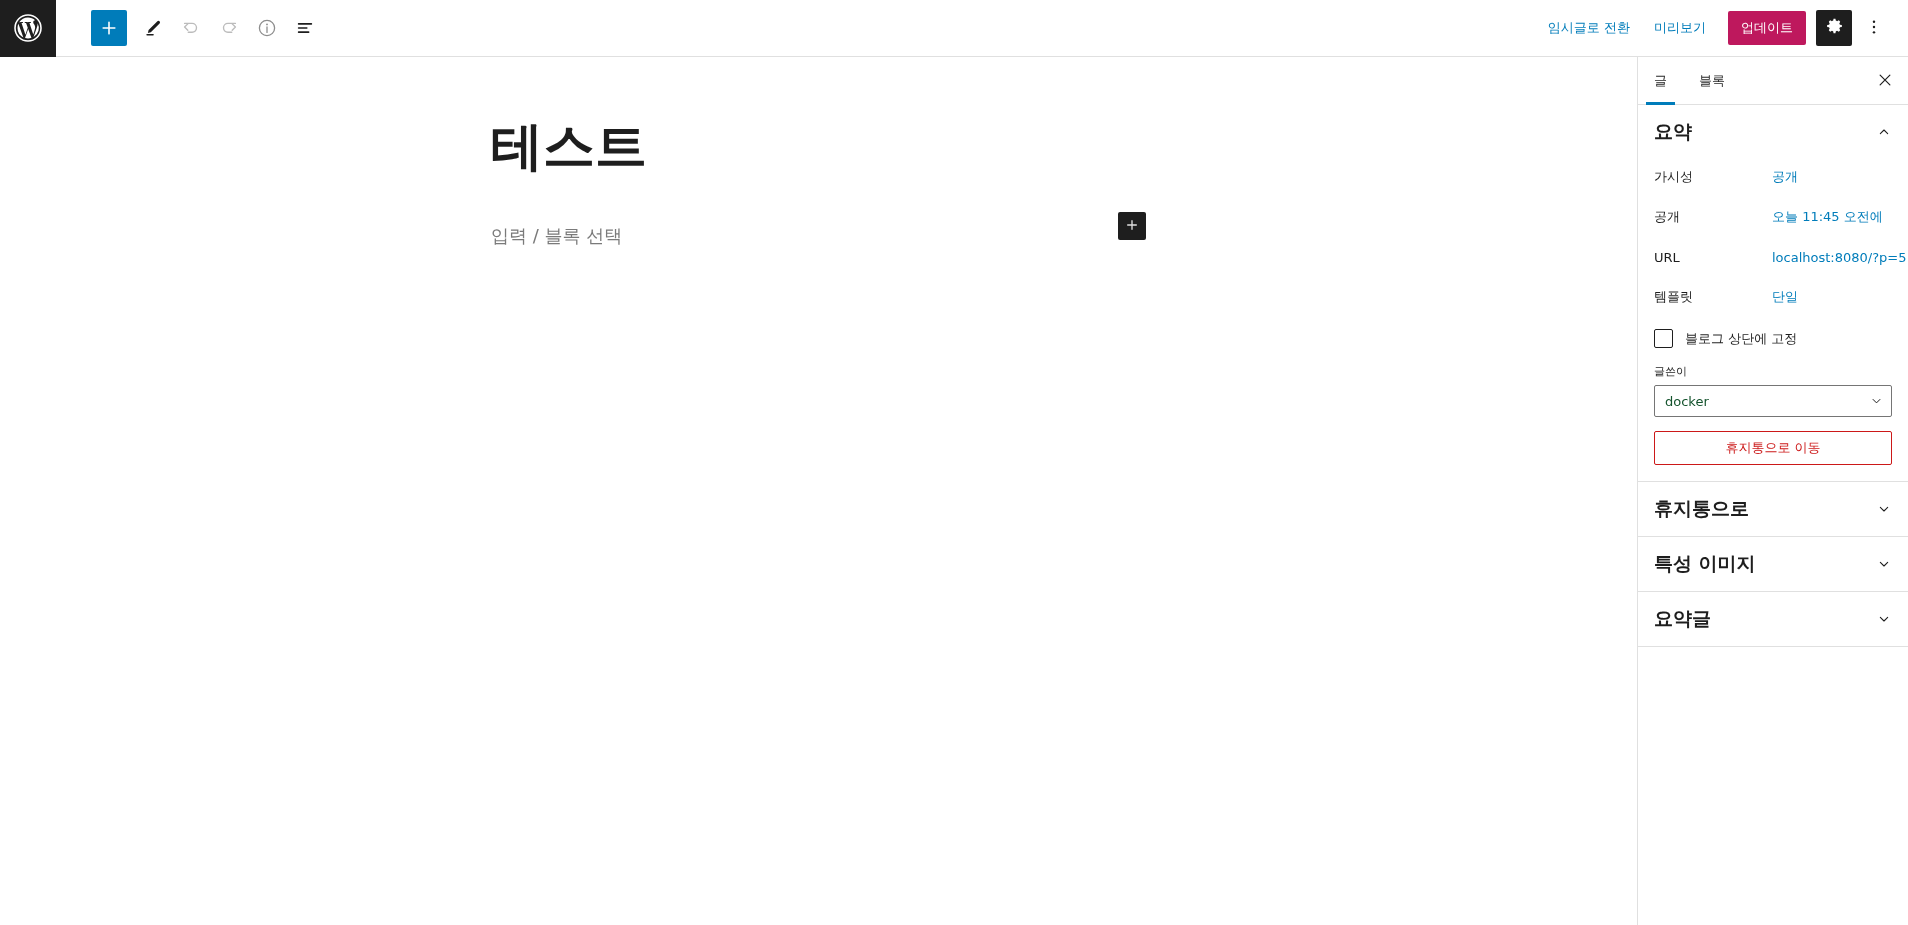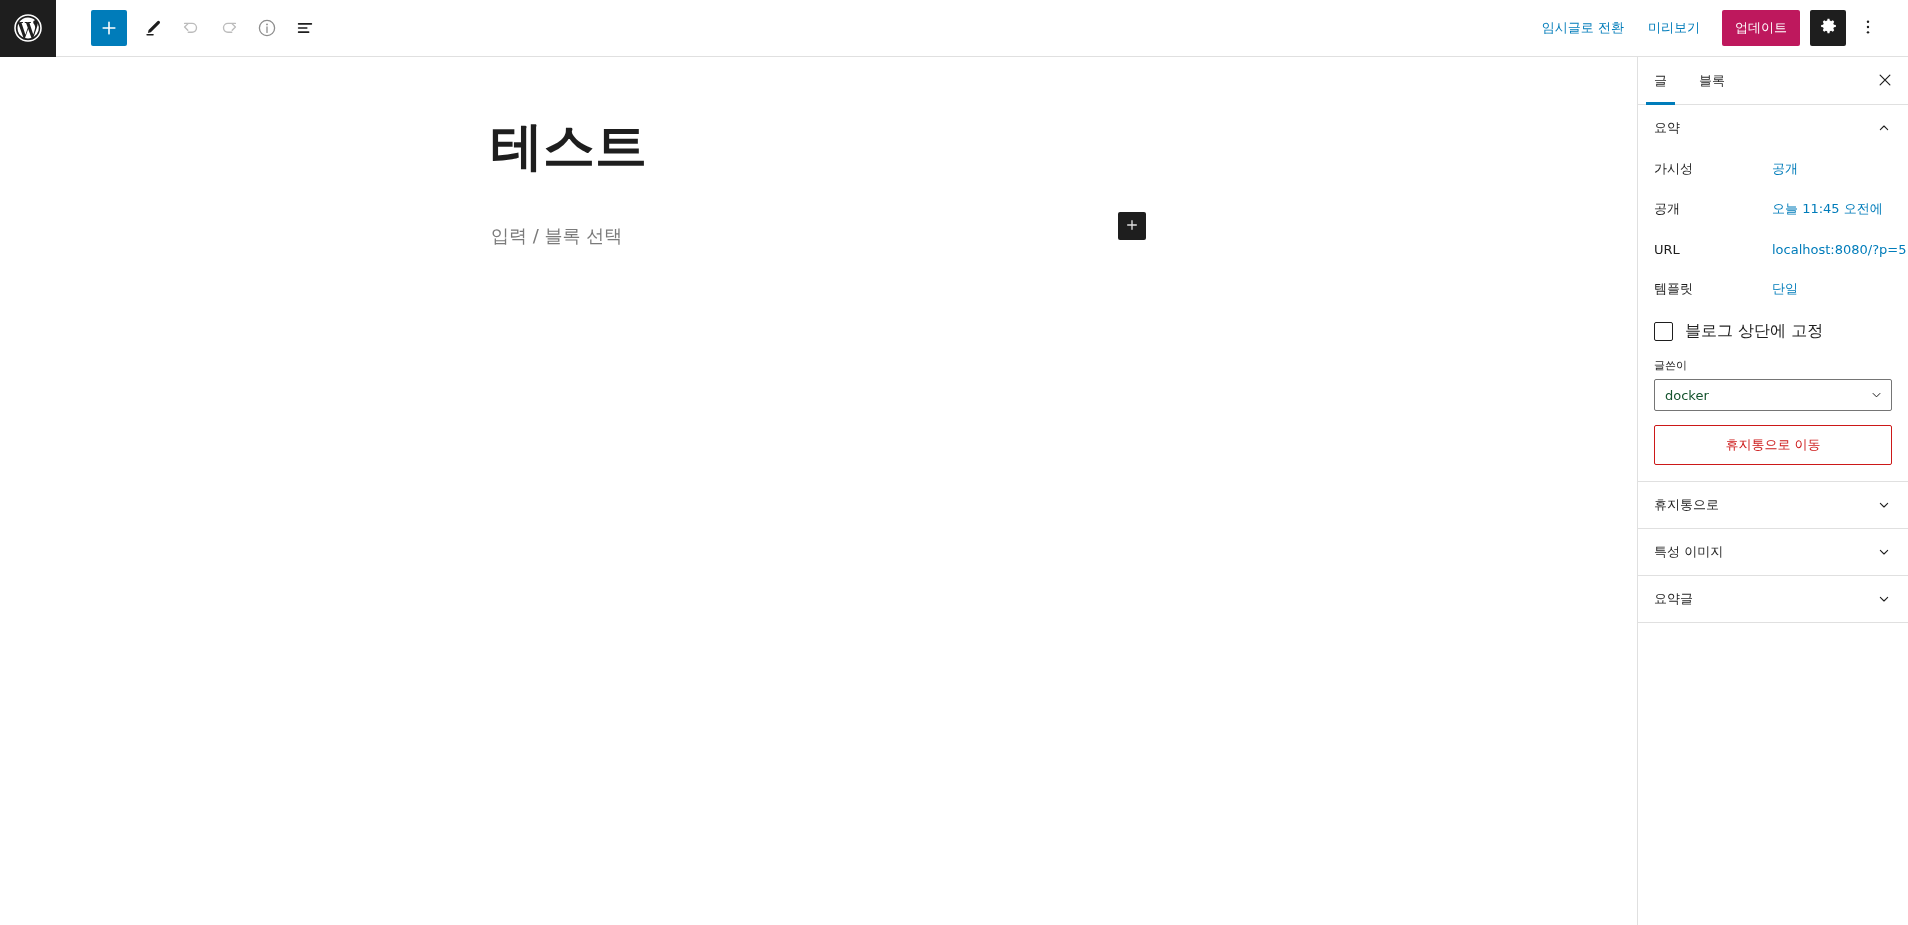--- a/index.html
+++ b/index.html
@@ -62,22 +62,23 @@
     width: 36px;
     height: 36px;
     margin-right: 6px;
   }
   .tool-btn.disabled { color: #bcbcbc; cursor: default; }
   .tool-btn svg { display: block; }
 
   .topbar-right-tools {
     margin-left: auto;
     display: flex;
+    align-items: center;
     gap: 0px;
-    padding-right: 22px;
+    padding-right: 16px;
   }
   .text-btn {
     background: transparent;
     border: none;
     color: #007cba;
     font-size: 13px;
     font-family: "DejaVu Sans", "Liberation Sans", sans-serif;
     padding: 8px 12px;
     cursor: pointer;
     white-space: nowrap;
@@ -221,22 +222,22 @@
     align-items: center;
     justify-content: space-between;
     padding: 14px 16px;
     cursor: pointer;
     background: transparent;
     border: none;
     width: 100%;
     font-family: "DejaVu Sans", "Liberation Sans", sans-serif;
   }
   .panel-title {
-    font-size: 13px;
-    font-weight: 400;
+    font-size: 19px;
+    font-weight: 700;
     color: #1e1e1e;
   }
   .panel-chevron { color: #1e1e1e; display: flex; }
   .panel-body { padding: 0 16px 16px 16px; }
 
   .summary-row {
     display: flex;
     align-items: center;
     min-height: 36px;
     margin-bottom: 4px;
@@ -269,21 +270,21 @@
     cursor: pointer;
   }
   .checkbox-box {
     width: 19px;
     height: 19px;
     border: 1.5px solid #1e1e1e;
     border-radius: 2px;
     background: #ffffff;
     flex: 0 0 auto;
   }
-  .checkbox-label { font-size: 16px; color: #1e1e1e; }
+  .checkbox-label { font-size: 13px; color: #1e1e1e; }
 
   .field-label {
     display: block;
     font-size: 11px;
     color: #1e1e1e;
     margin-bottom: 6px;
   }
   .author-select {
     width: 100%;
     height: 32px;
@@ -305,21 +306,21 @@
     top: 50%;
     transform: translateY(-50%);
     pointer-events: none;
     color: #1e1e1e;
     display: flex;
   }
 
   .trash-btn {
     width: 100%;
     margin-top: 14px;
-    height: 40px;
+    height: 34px;
     background: #ffffff;
     border: 1px solid #cc1818;
     border-radius: 2px;
     color: #cc1818;
     font-size: 13px;
     font-family: "DejaVu Sans", "Liberation Sans", sans-serif;
     cursor: pointer;
   }
 </style>
 </head>

